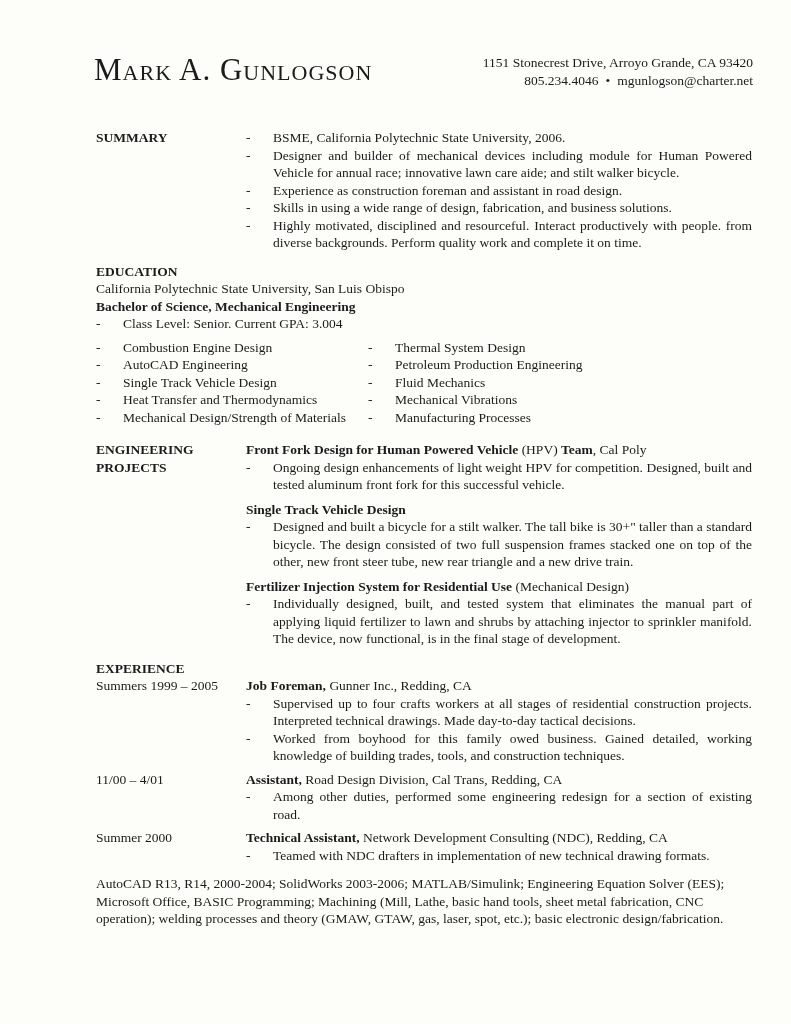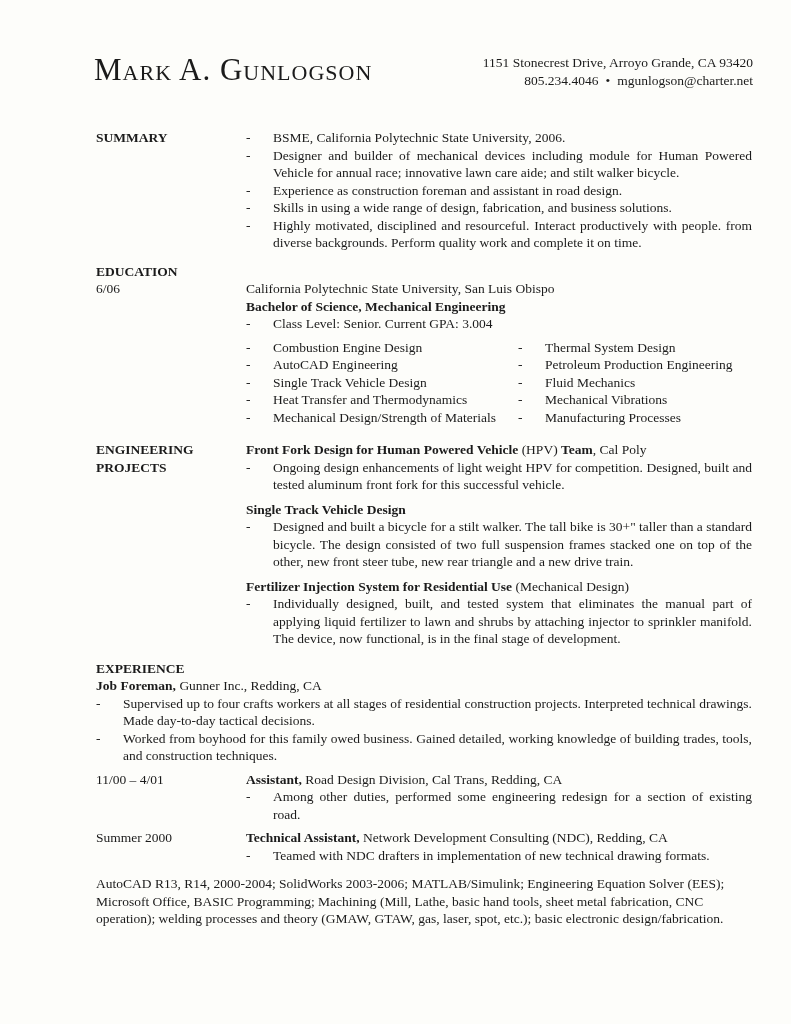--- a/index.html
+++ b/index.html
@@ -105,21 +105,20 @@
         <div class="bullet">
             <span class="dash">-</span>
             <span class="btext">Highly motivated, disciplined and resourceful. Interact productively with people. from diverse backgrounds. Perform quality work and complete it on time.</span>
           </div>
       </div>
     </div>
 
     <div class="section-education">
       <div class="sec-heading">EDUCATION</div>
       <div class="row">
-        <div class="label">6/06</div>
         <div class="content">
           <div>California Polytechnic State University, San Luis Obispo</div>
           <div class="bold">Bachelor of Science, Mechanical Engineering</div>
           <div class="bullet">
               <span class="dash">-</span>
               <span class="btext">Class Level: Senior. Current GPA: 3.004</span>
             </div>
           <div class="courses">
             <div class="course-col-left">
               <div class="bullet">
@@ -198,20 +197,21 @@
             </div>
         </div>
 
       </div>
     </div>
 
     <div class="section-experience">
       <div class="sec-heading">EXPERIENCE</div>
 
       <div class="row job">
+        <div class="label">Summers 1999 – 2005</div>
         <div class="content">
           <div><span class="bold">Job Foreman,</span><span> Gunner Inc., Redding, CA</span></div>
           <div class="bullet">
               <span class="dash">-</span>
               <span class="btext">Supervised up to four crafts workers at all stages of residential construction projects. Interpreted technical drawings. Made day-to-day tactical decisions.</span>
             </div>
           <div class="bullet">
               <span class="dash">-</span>
               <span class="btext">Worked from boyhood for this family owed business. Gained detailed, working knowledge of building trades, tools, and construction techniques.</span>
             </div>

